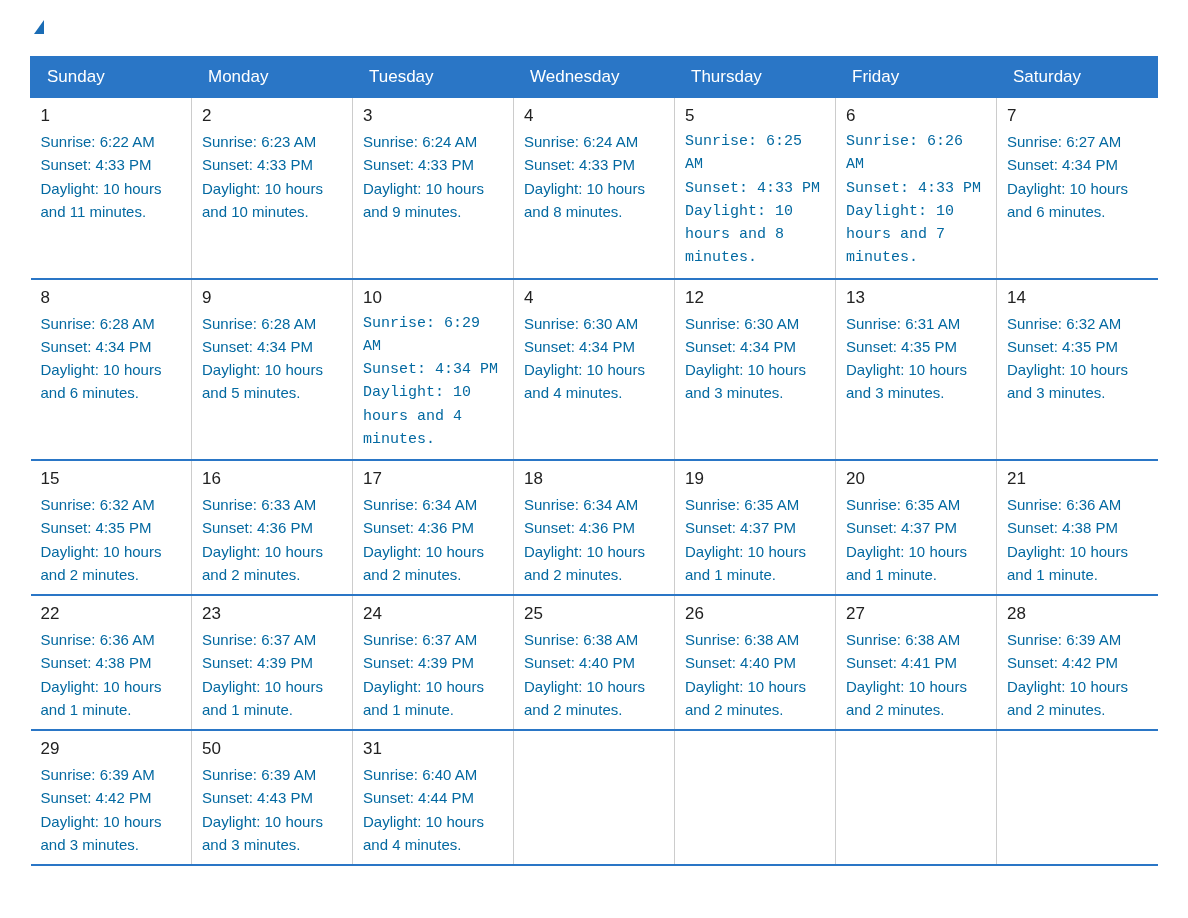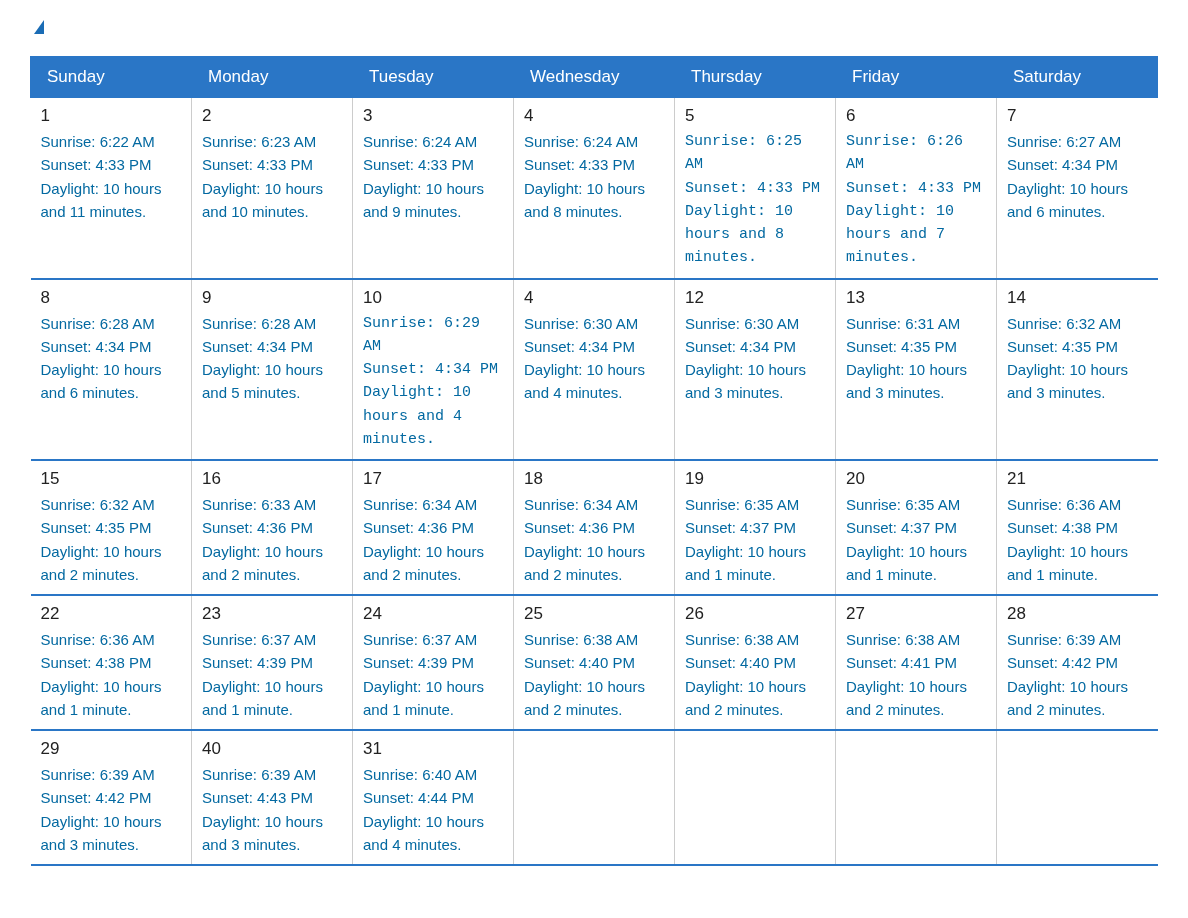--- a/index.html
+++ b/index.html
@@ -310,21 +310,21 @@
         </td>
       </tr>
       <tr>
         <td>
           <span class="day-num">29</span>
           <div class="day-info" style="white-space: pre-line;">Sunrise: 6:39 AM
 Sunset: 4:42 PM
 Daylight: 10 hours and 3 minutes.</div>
         </td>
         <td>
-          <span class="day-num">40</span>
+          <span class="day-num">50</span>
           <div class="day-info" style="white-space: pre-line;">Sunrise: 6:39 AM
 Sunset: 4:43 PM
 Daylight: 10 hours and 3 minutes.</div>
         </td>
         <td>
           <span class="day-num">31</span>
           <div class="day-info" style="white-space: pre-line;">Sunrise: 6:40 AM
 Sunset: 4:44 PM
 Daylight: 10 hours and 4 minutes.</div>
         </td>

